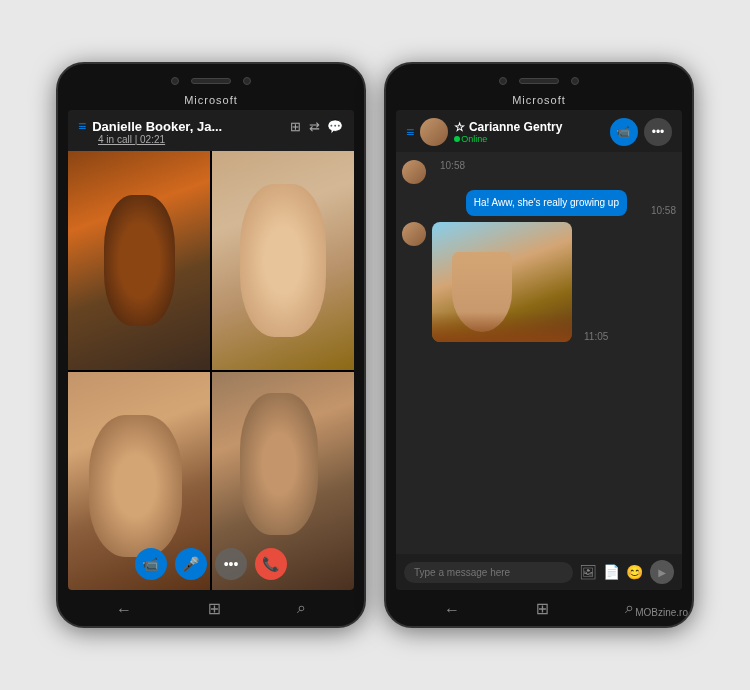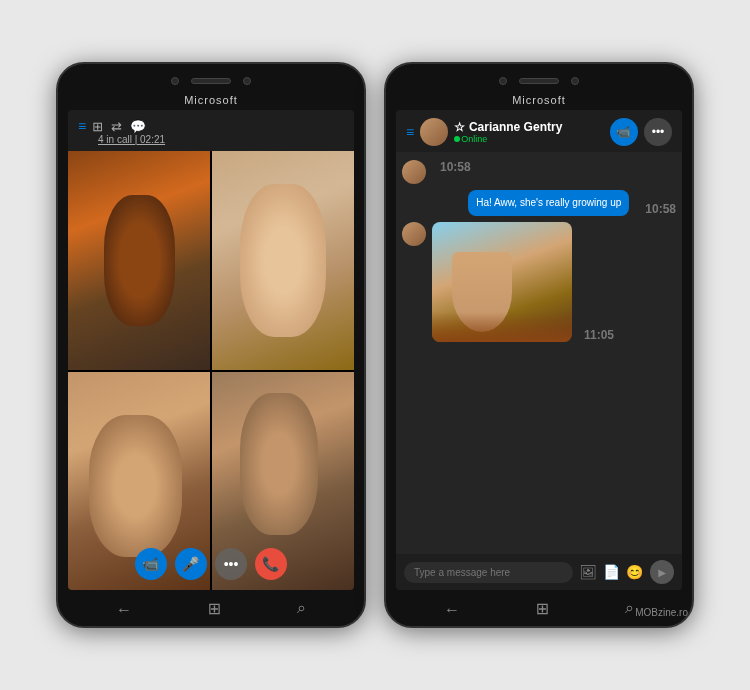--- a/index.html
+++ b/index.html
@@ -289,35 +289,34 @@
       font-size: 10px;
       padding: 6px 8px;
       border-radius: 8px;
       max-width: 190px;
       line-height: 1.4;
     }
 
     .msg-bubble.sent {
       background: #0078d7;
       margin-left: auto;
-      margin-right: 4px;
+      margin-right: 12px;
     }
 
     .msg-row.sent-row {
       justify-content: flex-end;
     }
 
     .msg-time {
       color: #777;
-      font-size: 12px;
+      font-size: 10px;
       padding-left: 4px;
       white-space: nowrap;
       align-self: flex-end;
       margin-left: 4px;
-      font-weight: bold;
     }
 
     .msg-with-time {
       display: flex;
       align-items: flex-end;
       gap: 4px;
     }
 
     .msg-photo {
       width: 140px;
@@ -401,20 +400,21 @@
   <div class="phone-top">
     <div class="camera-dot"></div>
     <div class="speaker-bar"></div>
     <div class="camera-dot"></div>
   </div>
   <div class="phone-brand">Microsoft</div>
   <div class="phone-screen">
     <div class="call-header">
       <div class="call-header-row">
         <span class="hamburger-icon">≡</span>
+        <span class="call-title">Danielle Booker, Ja...</span>
         <div class="call-icons">
           <span class="call-icon">⊞</span>
           <span class="call-icon">⇄</span>
           <span class="call-icon">💬</span>
         </div>
       </div>
       <div class="call-subtitle">4 in call | 02:21</div>
     </div>
     <div class="video-grid">
       <div class="video-cell person1"></div>

